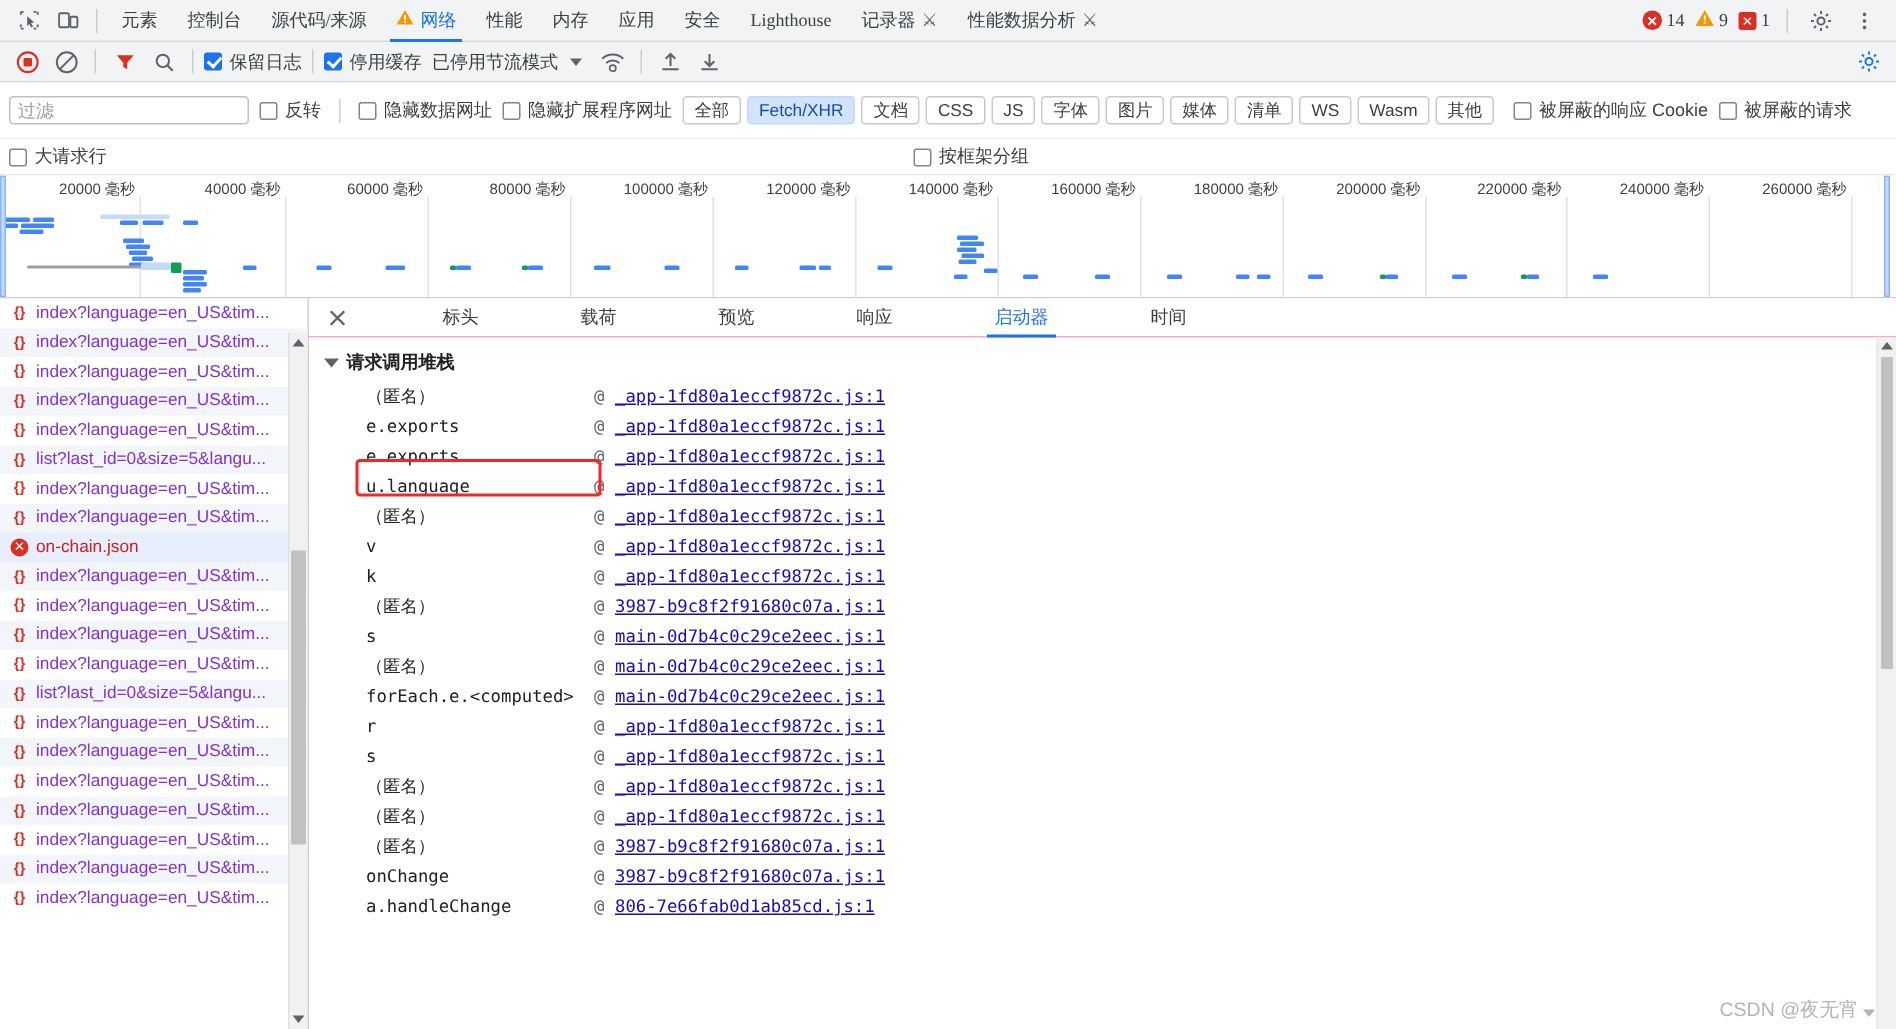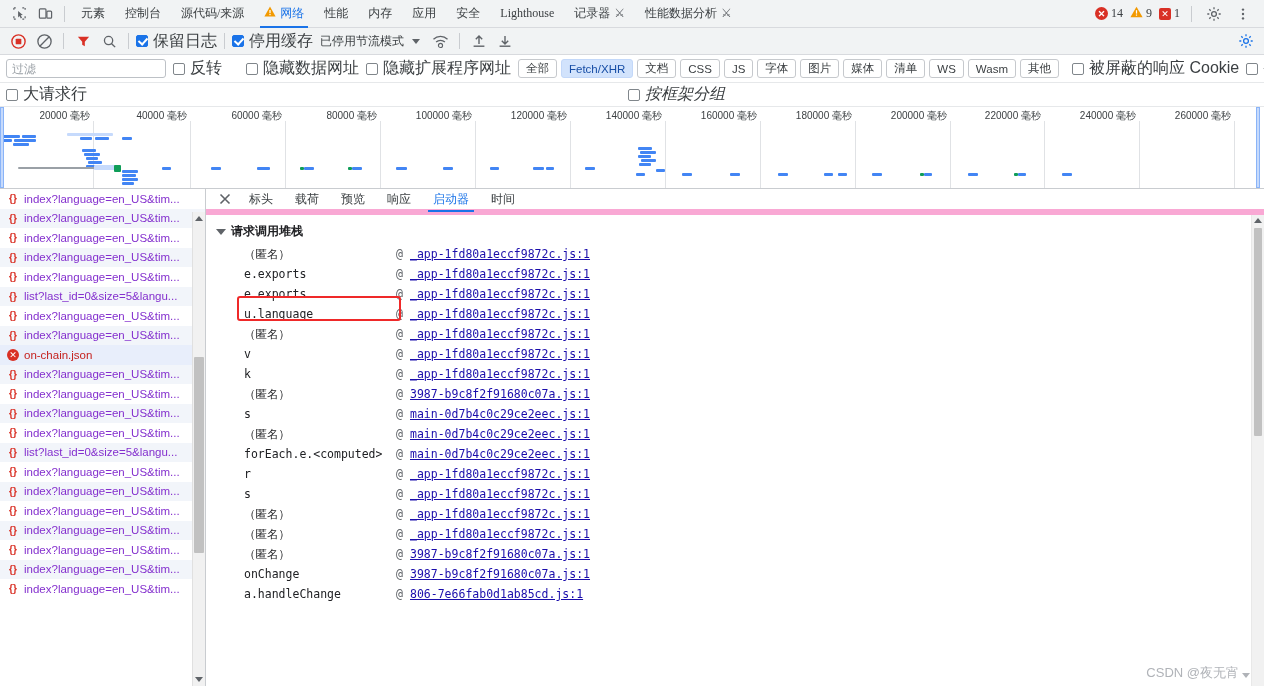--- a/index.html
+++ b/index.html
@@ -70,38 +70,38 @@
     display: flex; align-items: center;
     padding: 0 6px;
     gap: 2px;
   }
   .tool-btn {
     width: 24px; height: 22px;
     display: flex; align-items: center; justify-content: center;
     cursor: pointer; color: #5f6368; border-radius: 2px;
   }
   .vsep { width:1px; height:16px; background:#c9ccd0; margin:0 5px; }
-  .cb-label { display:flex; align-items:center; gap:5px; cursor:pointer; font-size:16px; color:#3c4043; white-space:nowrap;}
+  .cb-label { display:flex; align-items:center; gap:5px; cursor:pointer; font-size:12px; color:#3c4043; white-space:nowrap;}
   .cbox {
     width: 12px; height: 12px; border: 1px solid #80868b; border-radius: 2px;
     background: #fff; display:inline-block; position: relative; flex: none;
   }
   .cbox.checked { background: #1a73e8; border-color: #1a73e8; }
   .cbox.checked::after {
     content:""; position:absolute; left:3px; top:0px;
     width:4px; height:7px; border:solid #fff; border-width:0 2px 2px 0;
     transform: rotate(42deg);
   }
   .throttle-text { font-size:12px; color:#3c4043; white-space:nowrap; }
   .caret-dn { width:0;height:0;border-left:4px solid transparent;border-right:4px solid transparent;border-top:5px solid #5f6368; }
   .tb-gear-right { margin-left:auto; display:flex; align-items:center; }
 
   
   .filterrow {
-    height: 28px; min-height:26px;
+    height: 38px; min-height:26px;
     background:#fff;
     border-bottom:1px solid #e6e8ea;
     display:flex; align-items:center;
     padding: 0 6px; gap: 7px;
   }
   .filter-input {
     width: 160px; height: 19px;
     border: 1px solid #bdc1c6; border-radius: 3px;
     background:#fff; font-size:12px; color:#202124;
     padding: 0 5px;
@@ -121,21 +121,21 @@
 
   
   .minirow {
     height: 24px; min-height:24px;
     border-bottom: 1px solid #e6e8ea;
     display:flex; align-items:center;
     padding: 0 6px;
     background:#fff;
     position: relative;
   }
-  .minirow .right-cb { position:absolute; left:628px;font-style:italic; }
+  .minirow .right-cb { position:absolute; left:609px; }
 
   
   .overview {
     height: 82px; min-height:82px;
     background:#fff;
     border-bottom:1px solid #c9ccd0;
     position: relative;
     overflow: hidden;
   }
   .ov-ticklabels { position:absolute; top:0; left:0; right:0; height:20px; }
@@ -205,24 +205,25 @@
   .vscroll .arrow-up { top:0; }
   .vscroll .arrow-dn { bottom:0; }
   .tri-up { width:0;height:0;border-left:4px solid transparent;border-right:4px solid transparent;border-bottom:5px solid #5f6368;}
   .tri-dn { width:0;height:0;border-left:4px solid transparent;border-right:4px solid transparent;border-top:5px solid #5f6368;}
   .vthumb { position:absolute; left:1px; right:1px; background:#c1c1c1; border-radius:1px; }
 
   
   .detail { flex:1; display:flex; flex-direction:column; min-width:0; background:#fff; position:relative; }
   .detail-tabs {
     height:26px; min-height:26px;
-    border-bottom:6px solid #f9a8d4;
+    border-bottom:1px solid #f9a8d4;
     display:flex; align-items:center;
     background:#fff;
     padding-left:6px;
+    gap:46px;
   }
   .dt-close { width:26px;height:26px;display:flex;align-items:center;justify-content:center;cursor:pointer;color:#5f6368;font-size:13px;}
   .dtab {
     height:26px; padding:0 11px;
     display:flex; align-items:center;
     font-size:12px; color:#3c4043;
     cursor:pointer; position:relative; white-space:nowrap;
   }
   .dtab.active { color:#1a73e8; }
   .dtab.active::after{ content:""; position:absolute; left:6px; right:6px; bottom:0; height:2px; background:#1a73e8; }

